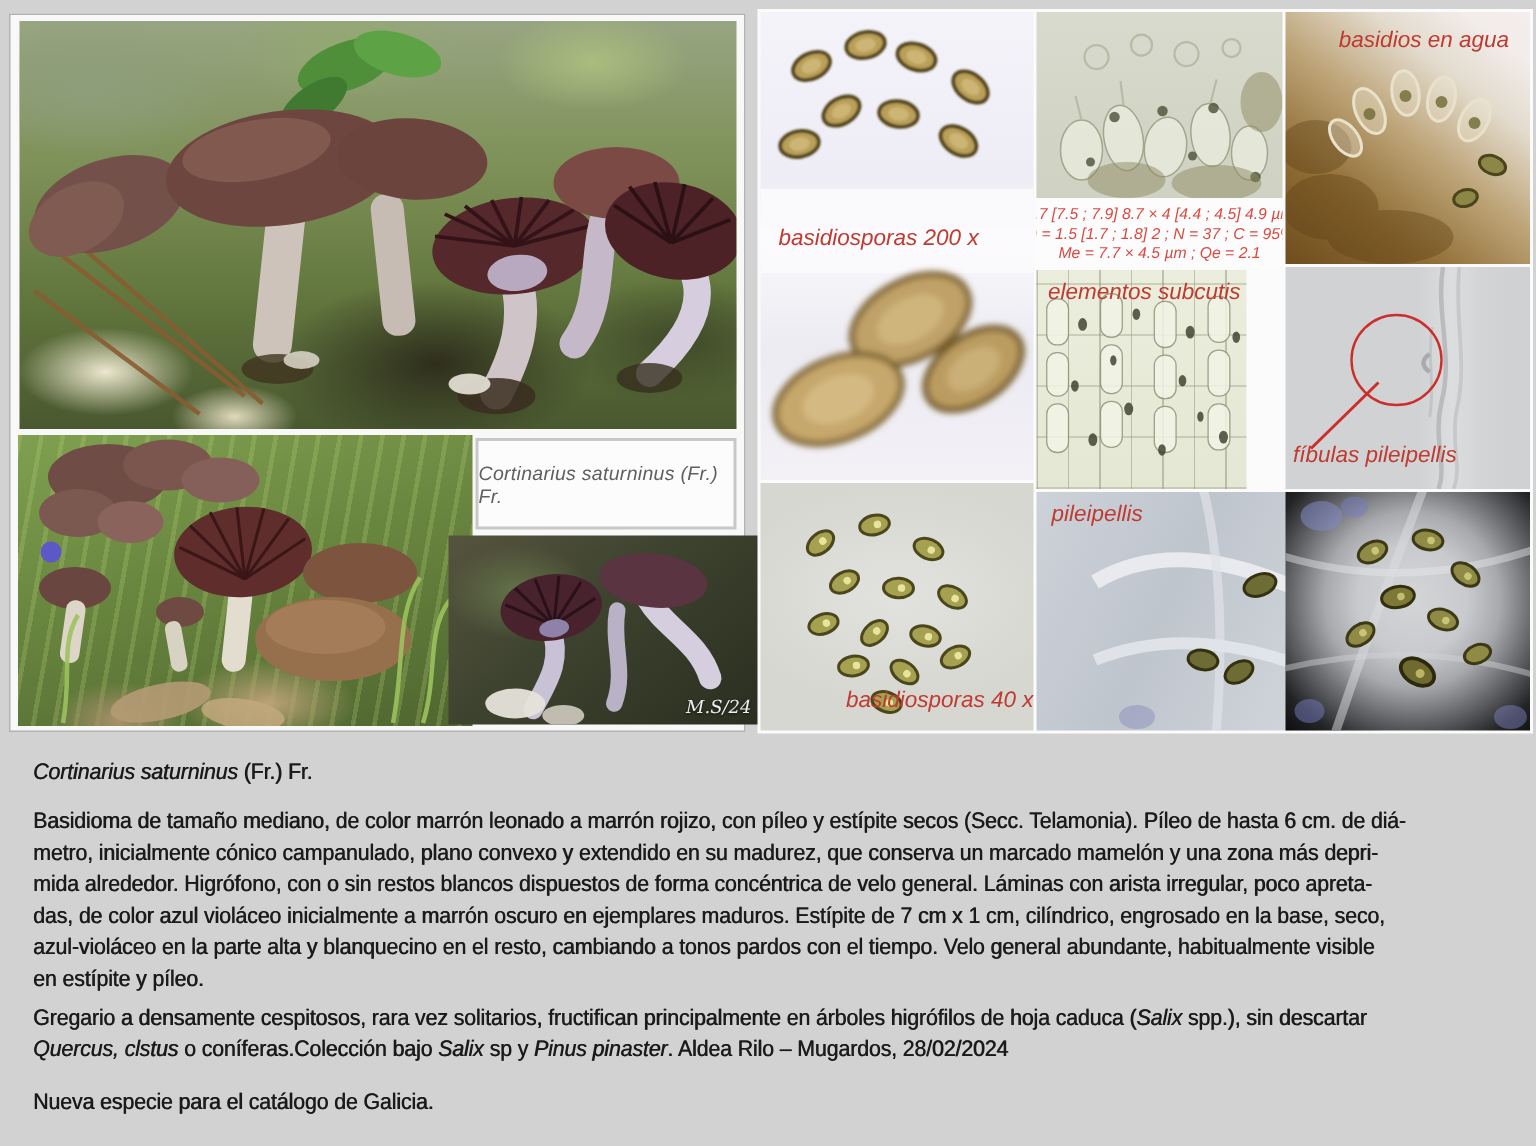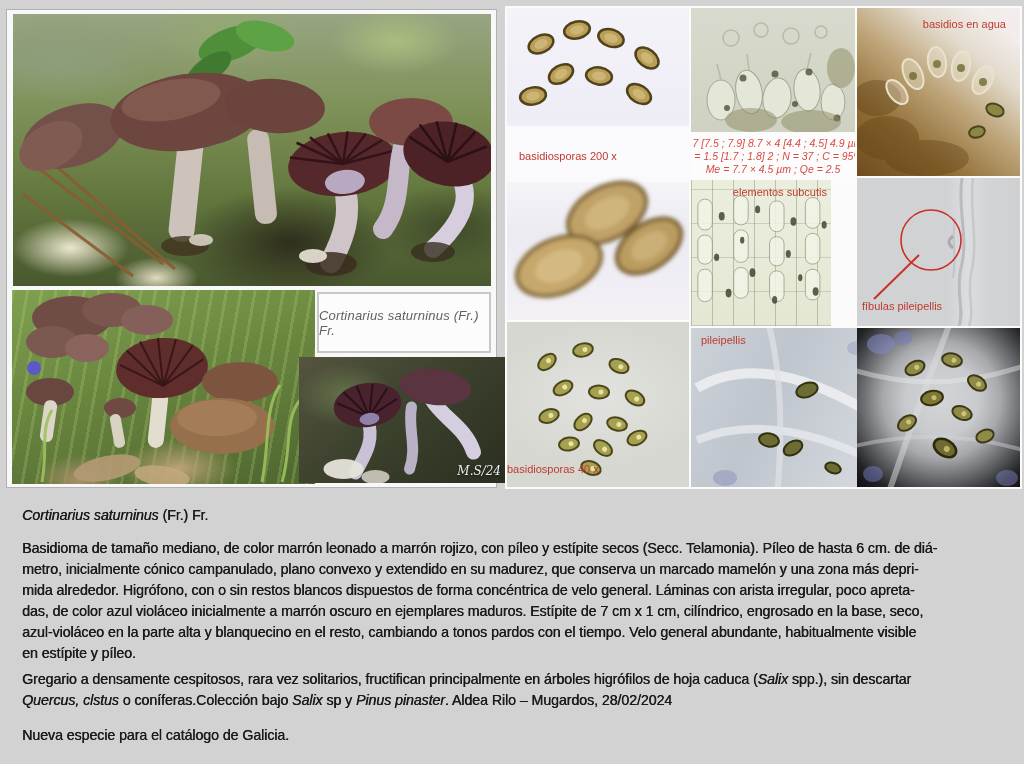--- a/index.html
+++ b/index.html
@@ -61,29 +61,29 @@
   .cell-c{left:186px;top:2px;width:164px;height:124px;
     background:linear-gradient(180deg,#d8dacd 0%,#cfd2c2 100%);}
   .cell-d{left:186px;top:128px;width:164px;height:44px;background:#fdfcfc;
     display:flex;flex-direction:column;align-items:center;justify-content:center;}
   .cell-e{left:186px;top:174px;width:140px;height:146px;
     background:
       repeating-linear-gradient(90deg, rgba(143,148,124,.5) 0 1px, rgba(0,0,0,0) 1px 21px),
       repeating-linear-gradient(0deg, rgba(143,148,124,.35) 0 1px, rgba(0,0,0,0) 1px 34px),
       linear-gradient(180deg,#eceedd 0%,#e4e7d4 100%);}
   .cell-f{left:186px;top:322px;width:196px;height:159px;
-    background:linear-gradient(115deg,#cdd2d9 0%,#bfc5cd 40%,#d8dce1 100%);}
+    background:linear-gradient(115deg,#cdd2d9 0%,#bfc5cd 40%,#d8dce1 100%);padding-left:33px;}
   .cell-g{left:352px;top:2px;width:163px;height:168px;
     background:linear-gradient(38deg,#6e4c1e 0%,#8f6c33 25%,#bda478 50%,#e3dbcd 72%,#f2ecea 88%,#f4eded 100%);}
   .cell-h{left:352px;top:172px;width:163px;height:148px;
     background:linear-gradient(90deg,#d1d2d4 0%,#d1d2d4 55%,#dcddde 68%,#d3d4d6 80%,#cfd0d2 100%);text-align:center;}
   .cell-i{left:352px;top:322px;width:163px;height:159px;
     background:radial-gradient(circle at 52% 45%, #d4d5d7 0%, #c8cacd 30%, #a7a9ac 48%, #5f6164 68%, #232426 85%, #0e0e10 100%);}
   .mlabel{
-    position:absolute;font-size:11px;color:#bf3a30;white-space:nowrap;
+    position:absolute;font-style:italic;font-size:15px;color:#bf3a30;white-space:nowrap;
   }
   .meas-line{
     font-style:italic;font-size:10.5px;line-height:13px;color:#d84a42;text-align:center;white-space:nowrap;
   }
   
   .textblock{
     position:absolute;left:22px;top:504px;width:1046px;
     transform:scaleX(.95);transform-origin:0 0;
   }
   .tline{line-height:21px;font-size:15px;white-space:nowrap;letter-spacing:-.1px;}
@@ -334,21 +334,21 @@
         <g transform="rotate(-26 130 116)">
             <ellipse cx="130" cy="116" rx="10" ry="6.5" fill="#a5a150" stroke="#4b471c" stroke-width="2"></ellipse>
             <circle cx="132" cy="116" r="2.5" fill="#e8e49e"></circle>
           </g>
         <g transform="rotate(18 84 146)">
             <ellipse cx="84" cy="146" rx="10" ry="6.5" fill="#a5a150" stroke="#4b471c" stroke-width="2"></ellipse>
             <circle cx="86" cy="146" r="2.5" fill="#e8e49e"></circle>
           </g>
       </g>
     </svg>
-    <div class="mlabel" style="left:0;right:0;bottom:12px;text-align:left">basidiosporas 40 x</div>
+    <div class="mlabel" style="left:0;right:0;bottom:12px;text-align:right">basidiosporas 40 x</div>
   </div>
 
   <div class="cell cell-c">
     <svg viewBox="0 0 164 124">
       <g stroke="#9fa48c" fill="#e6e8d9" opacity=".95">
         <ellipse cx="30" cy="92" rx="14" ry="20"></ellipse>
         <ellipse cx="58" cy="84" rx="13" ry="22" transform="rotate(-10 58 84)"></ellipse>
         <ellipse cx="86" cy="90" rx="14" ry="20" transform="rotate(8 86 90)"></ellipse>
         <ellipse cx="116" cy="82" rx="13" ry="21" transform="rotate(-6 116 82)"></ellipse>
         <ellipse cx="142" cy="94" rx="12" ry="18"></ellipse>
@@ -374,21 +374,21 @@
         <ellipse cx="60" cy="112" rx="26" ry="12"></ellipse>
           <ellipse cx="120" cy="114" rx="30" ry="12"></ellipse>
           <ellipse cx="150" cy="60" rx="14" ry="20"></ellipse>
       </g>
     </svg>
   </div>
 
   <div class="cell cell-d">
     <div class="meas-line">6.7 [7.5 ; 7.9] 8.7 × 4 [4.4 ; 4.5] 4.9 µm</div>
     <div class="meas-line">Q = 1.5 [1.7 ; 1.8] 2 ; N = 37 ; C = 95%</div>
-    <div class="meas-line">Me = 7.7 × 4.5 µm ; Qe = 2.5</div>
+    <div class="meas-line">Me = 7.7 × 4.5 µm ; Qe = 2.1</div>
   </div>
 
   <div class="cell cell-e">
     <svg viewBox="0 0 164 146">
       <g stroke="#8f947c" fill="#f2f4e6" opacity=".85">
         <rect x="8" y="10" width="17" height="36" rx="8"></rect>
           <rect x="8" y="52" width="17" height="34" rx="8"></rect>
           <rect x="8" y="92" width="17" height="38" rx="8"></rect>
         <rect x="50" y="6" width="17" height="34" rx="8"></rect>
           <rect x="50" y="46" width="17" height="38" rx="8"></rect>

